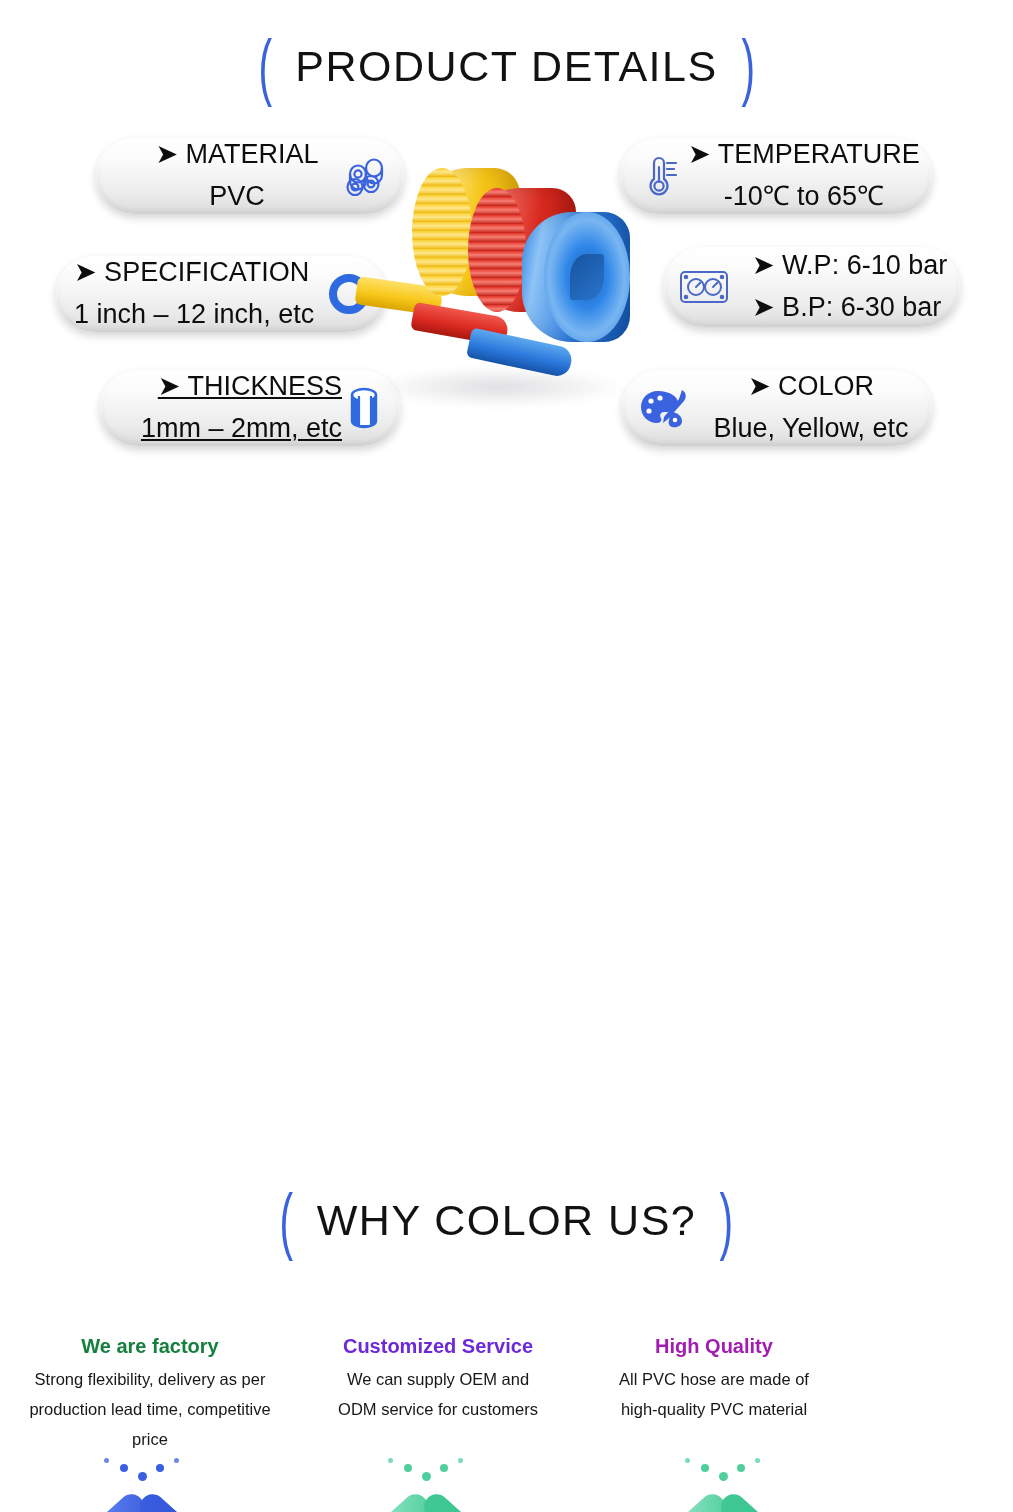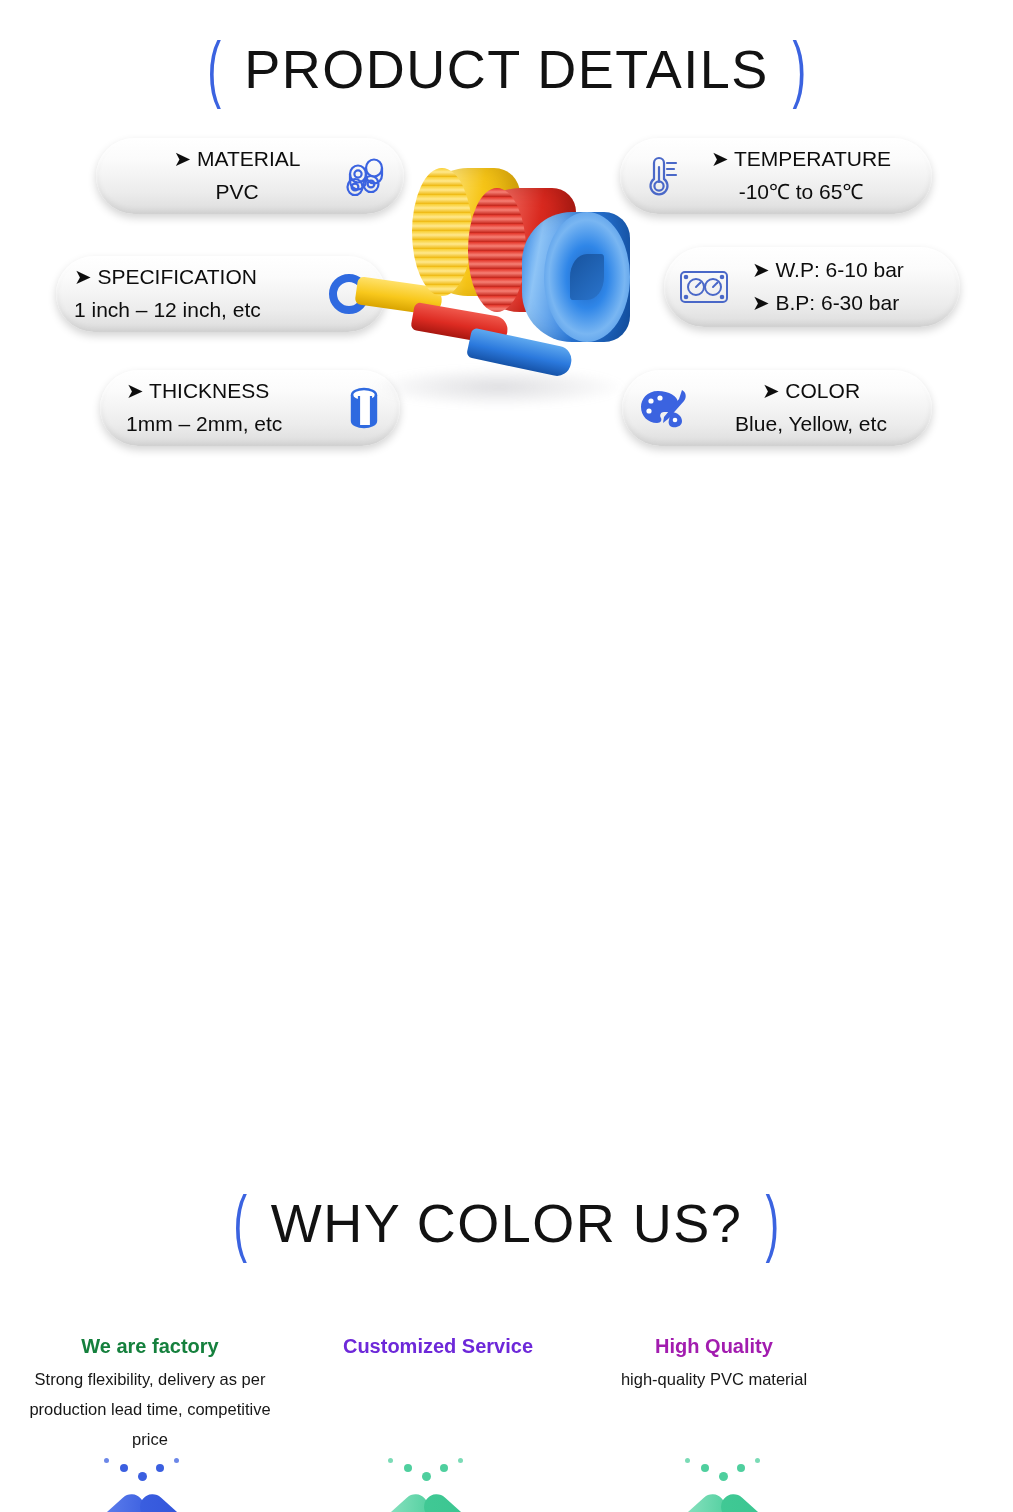--- a/index.html
+++ b/index.html
@@ -22,21 +22,21 @@
   }
   .bracket {
     font-size: 74px;
     font-weight: 300;
     color: #3b63e0;
     line-height: 0.78;
     font-family: "Liberation Sans", sans-serif;
   }
   .bracket.thin { transform: scaleX(0.55); }
   .title-text {
-    font-size: 54px;
+    font-size: 43px;
     letter-spacing: 1.5px;
     color: #121212;
     font-weight: 400;
     white-space: nowrap;
   }
 
   
   #product-details { position: relative; height: 560px; }
   #pd-title { position: absolute; top: 38px; left: 0; }
 
@@ -49,21 +49,21 @@
       linear-gradient(180deg, #ffffff 0%, #fbfbfb 28%, #ececec 72%, #dcdcdc 100%);
     box-shadow:
       0 4px 9px rgba(0,0,0,0.17),
       inset 0 2px 3px rgba(255,255,255,0.95),
       inset 0 -3px 6px rgba(0,0,0,0.07);
   }
   .pill-text {
     display: flex;
     flex-direction: column;
     justify-content: center;
-    font-size: 21px;
+    font-size: 27px;
     color: #0d0d0d;
     line-height: 1.55;
   }
   .pill-line { white-space: nowrap; }
   .pill-icon {
     flex: 0 0 auto;
     display: flex;
     align-items: center;
     justify-content: center;
   }
@@ -71,21 +71,21 @@
   
   #pill-material     { left: 96px;  top: 138px; width: 308px; height: 76px; padding: 0 14px 0 40px; }
   #pill-spec         { left: 56px;  top: 256px; width: 330px; height: 76px; padding: 0 12px 0 18px; }
   #pill-thickness    { left: 100px; top: 370px; width: 300px; height: 76px; padding: 0 14px 0 26px; }
   
   #pill-temperature  { left: 620px; top: 138px; width: 312px; height: 76px; padding: 0 18px 0 16px; }
   #pill-pressure     { left: 664px; top: 247px; width: 296px; height: 80px; padding: 0 18px 0 14px; }
   #pill-color        { left: 622px; top: 370px; width: 310px; height: 76px; padding: 0 18px 0 16px; }
 
   #pill-material .pill-text     { align-items: center; flex: 1; }
-  #pill-thickness .pill-text    { align-items: flex-start; flex: 1; }
+  #pill-thickness .pill-text    { align-items: flex-end; flex: 1; text-decoration: underline; }
   #pill-spec .pill-text         { align-items: flex-start; flex: 1; }
   #pill-temperature .pill-text  { align-items: center; flex: 1; margin-left: 6px; }
   #pill-pressure .pill-text     { align-items: flex-start; flex: 1; margin-left: 22px; }
   #pill-color .pill-text        { align-items: center; flex: 1; margin-left: 18px; }
 
   
   #product-photo {
     position: absolute;
     left: 360px; top: 150px;
     width: 285px; height: 265px;
@@ -351,25 +351,30 @@
     <div class="feature-head" style="color:#15803d">We are factory</div>
     <div class="feature-body">
       <div>Strong flexibility, delivery as per</div>
       <div>production lead time, competitive</div>
       <div>price</div>
     </div>
   </div>
 
   <div class="feature" id="feat-03">
     <div class="feature-head" style="color:#6d28d9">Customized Service</div>
+    <div class="feature-body">
+      <div>We can supply OEM and</div>
+      <div>ODM service for customers</div>
+    </div>
   </div>
 
   <div class="feature" id="feat-05">
     <div class="feature-head" style="color:#a21caf">High Quality</div>
     <div class="feature-body">
+      <div>All PVC hose are made of</div>
       <div>high-quality PVC material</div>
     </div>
   </div>
 
   <div class="mark" id="mark-01">
     <div class="dots" style="top:-8px">
       <i style="left:22px; top:6px;  width:5px;  height:5px;  background:#3b5fe0; opacity:.75"></i>
       <i style="left:38px; top:12px; width:8px;  height:8px;  background:#3b5fe0;"></i>
       <i style="left:56px; top:20px; width:9px;  height:9px;  background:#3b5fe0;"></i>
       <i style="left:74px; top:12px; width:8px;  height:8px;  background:#3b5fe0;"></i>

